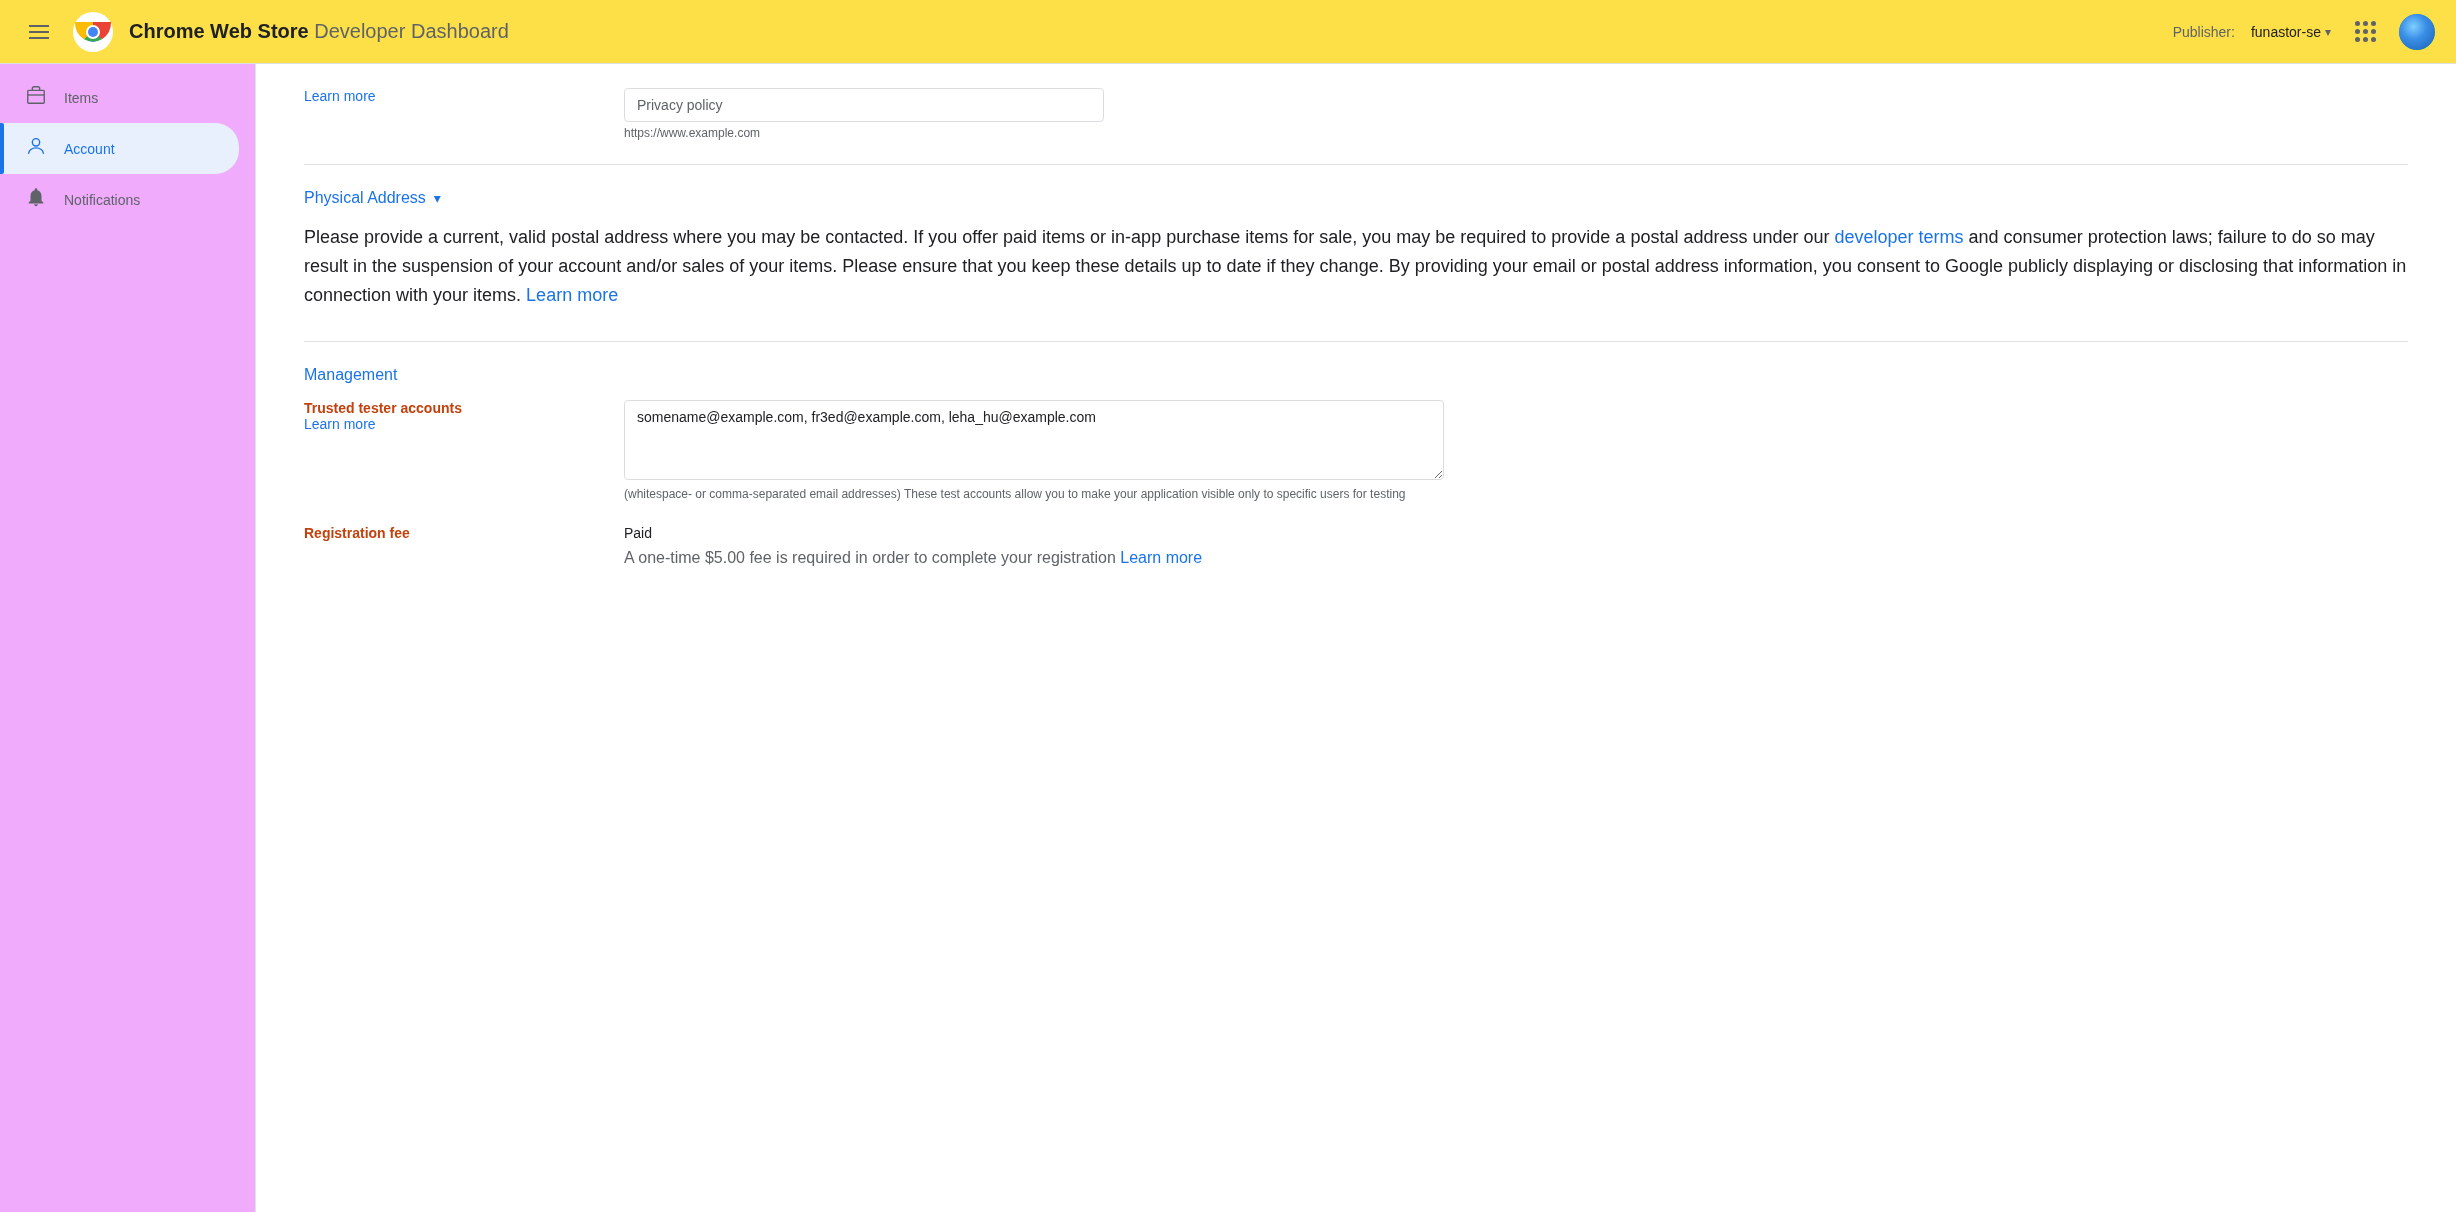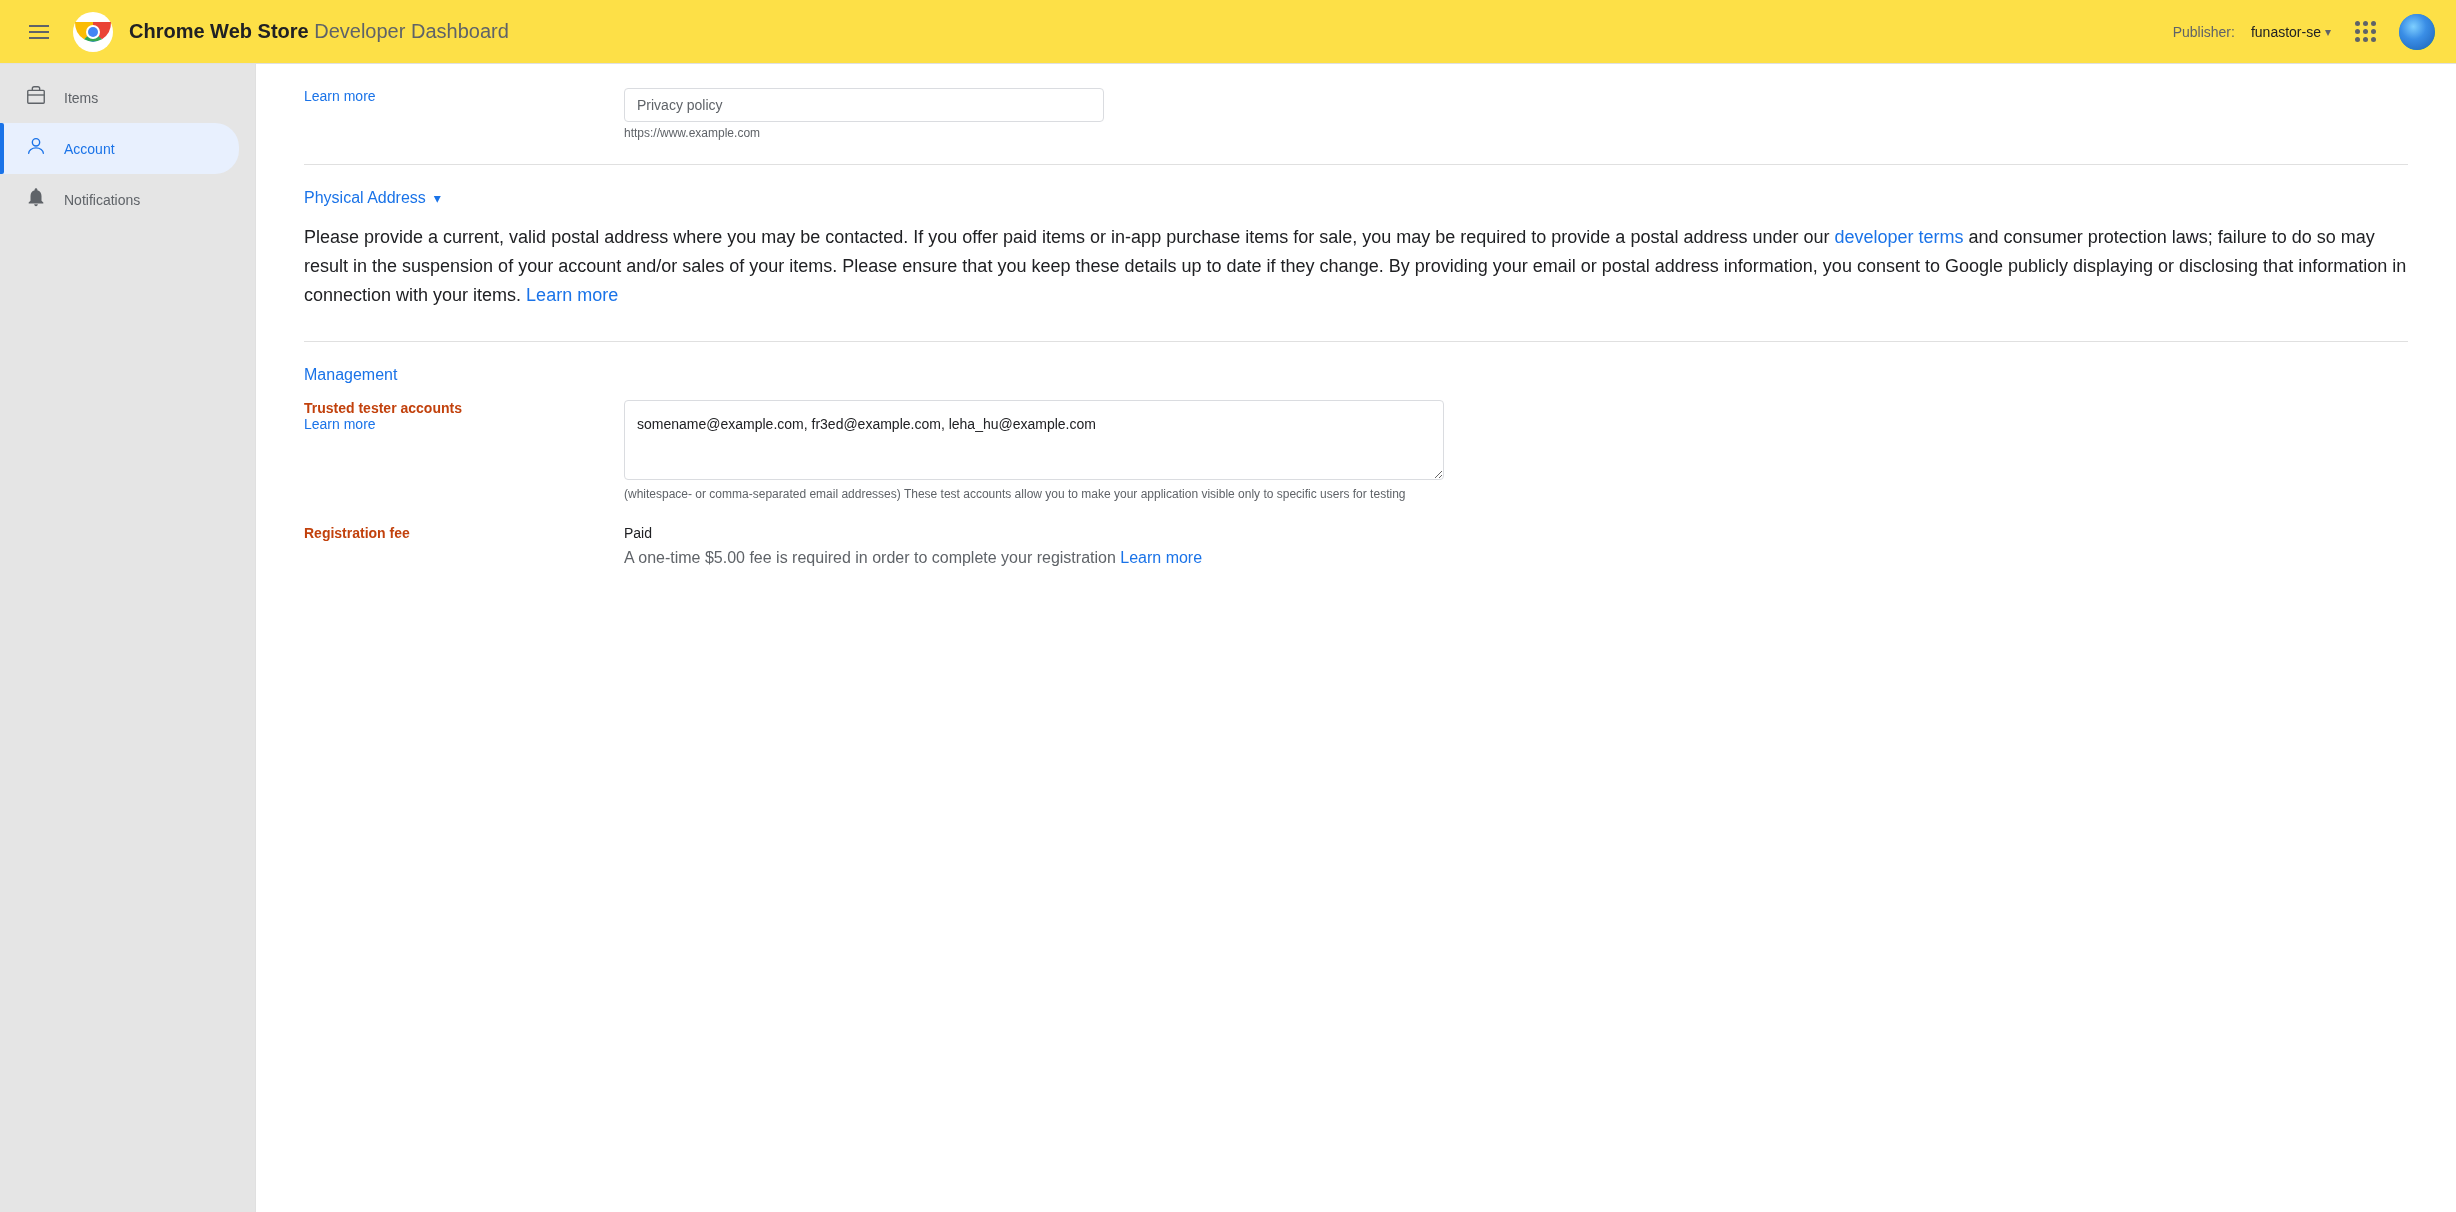--- a/index.html
+++ b/index.html
@@ -121,21 +121,21 @@
     .layout {
       display: flex;
       margin-top: 64px;
       min-height: calc(100vh - 64px);
     }
 
     
     .sidebar {
       width: 256px;
       min-width: 256px;
-      background: #e5e5e5;
+      background: #f0abfc;
       padding: 8px 0;
       border-right: 1px solid #e0e0e0;
     }
     .sidebar-item {
       display: flex;
       align-items: center;
       gap: 16px;
       padding: 12px 24px;
       cursor: pointer;
       border-radius: 0 24px 24px 0;
@@ -250,21 +250,21 @@
     .inline-link {
       color: #1a73e8;
       text-decoration: none;
     }
 
     
     .trusted-tester-textarea {
       width: 100%;
       max-width: 820px;
       min-height: 80px;
-      padding: 15px 12px;
+      padding: 8px 12px;
       border: 1px solid #dadce0;
       border-radius: 4px;
       font-size: 14px;
       color: #202124;
       font-family: inherit;
       resize: vertical;
     }
     .hint-text {
       font-size: 12px;
       color: #5f6368;

